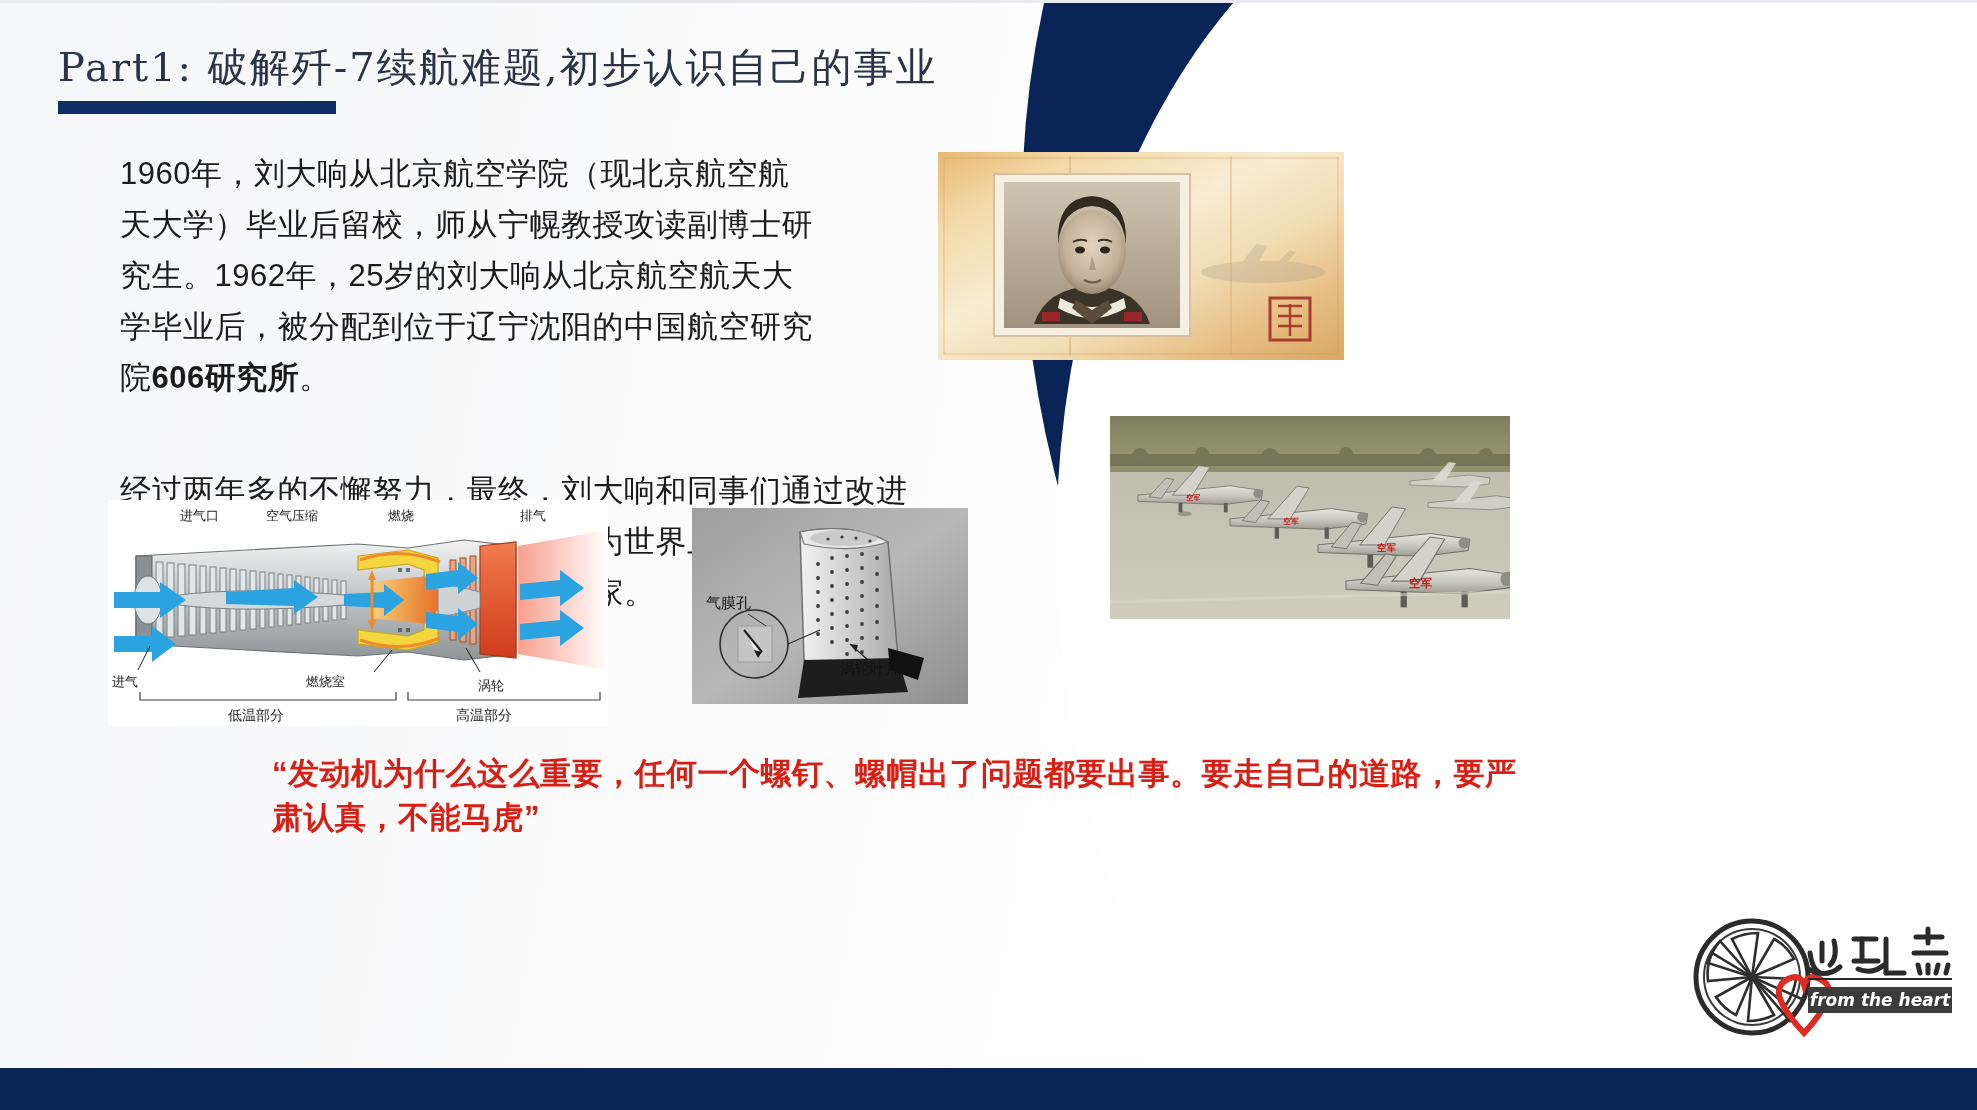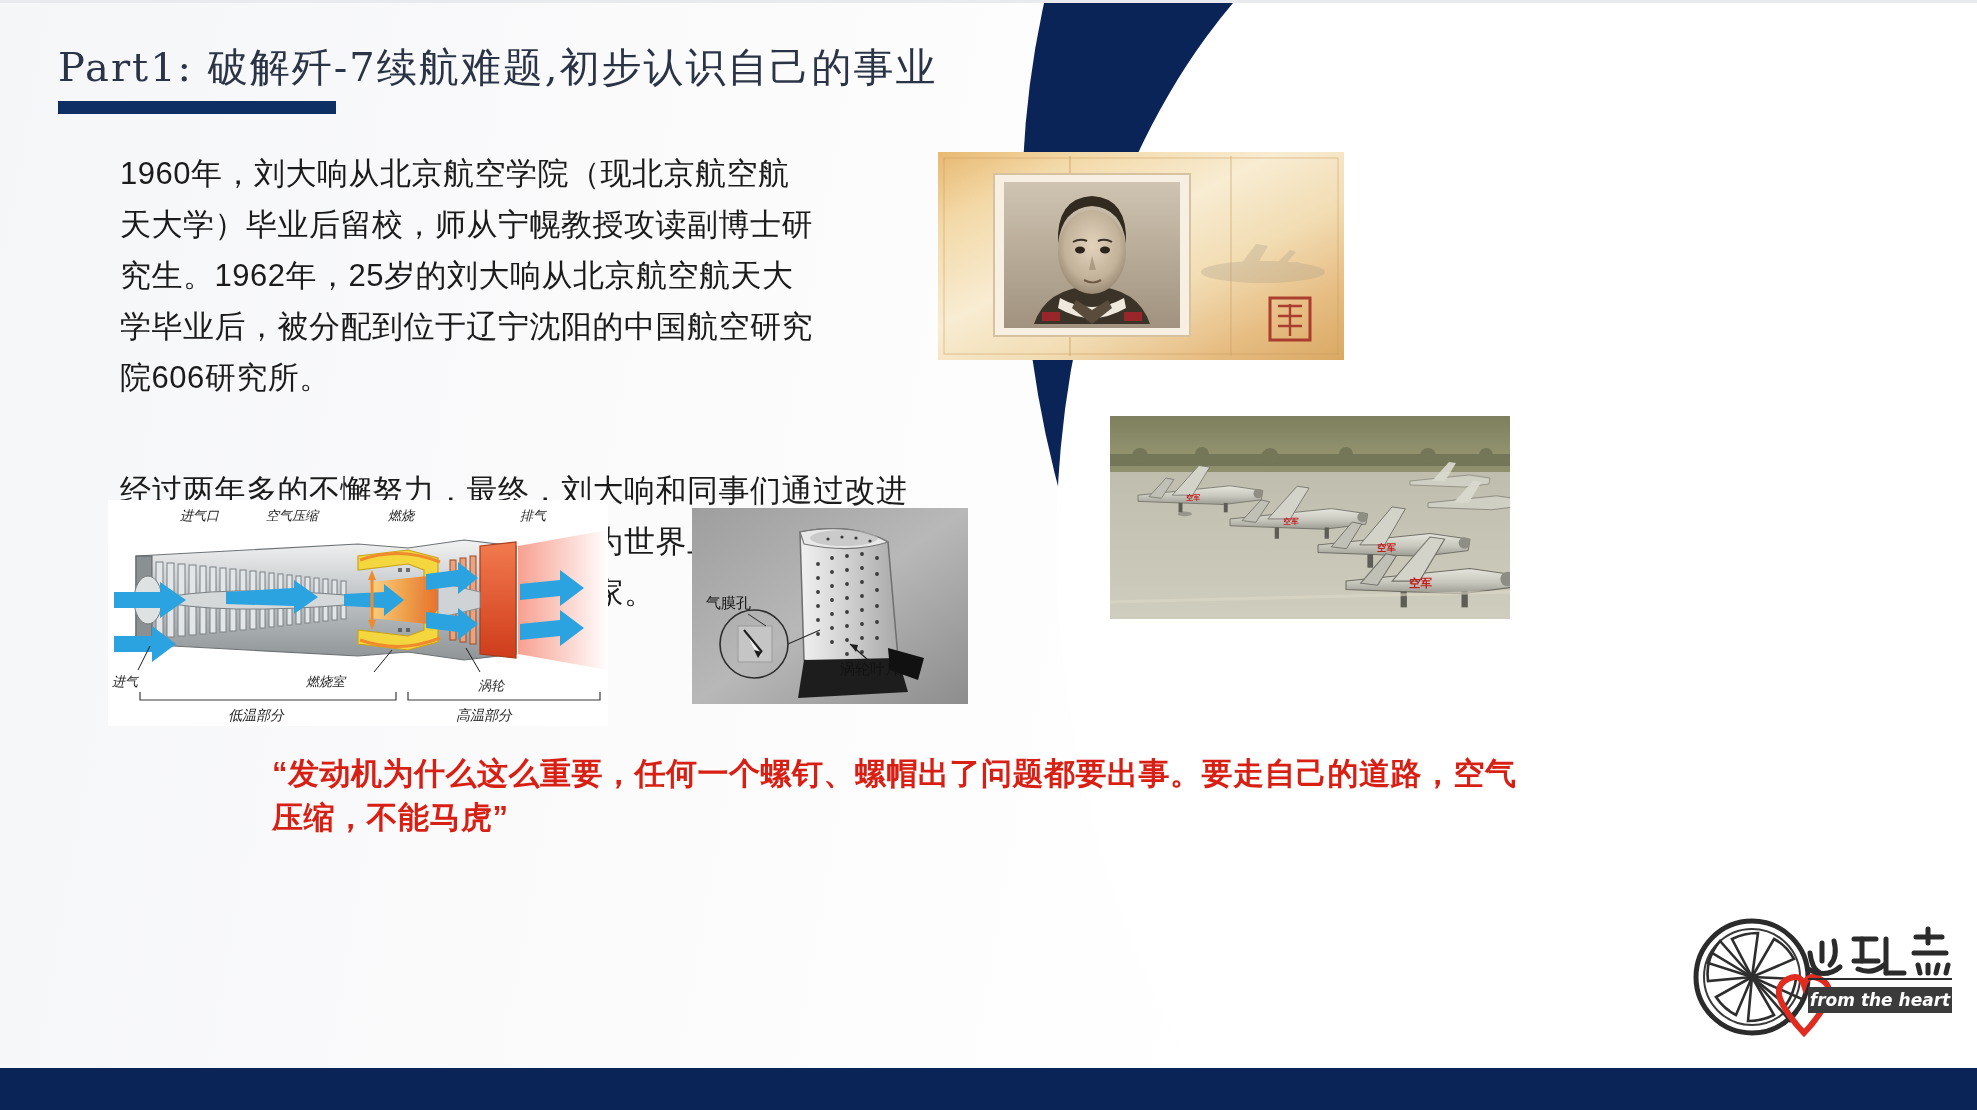--- a/index.html
+++ b/index.html
@@ -47,26 +47,26 @@
   }
   .title-underline{
     margin-top:6px;width:278px;height:13px;background:#0d2f63;
   }
 
   
   .para{
     position:absolute;color:#1b1b1b;
     font-size:31px;line-height:51px;letter-spacing:.5px;
   }
-  .para b{font-weight:normal;text-align:center;}
+  .para b{font-weight:bold;text-align:center;}
   #para1{left:120px;top:148px;width:700px;}
   #para2{left:120px;top:465px;width:810px;}
 
   
-  .engine-fig{position:absolute;left:108px;top:500px;width:500px;height:226px;background:#fefefe;font-style:italic;}
+  .engine-fig{position:absolute;left:108px;top:500px;width:500px;height:226px;background:#fefefe;}
   .engine-fig svg{display:block;}
 
   
   .blade-fig{position:absolute;left:692px;top:508px;width:276px;height:240px;}
   .blade-fig svg{display:block;}
 
   
   .portrait-fig{position:absolute;left:938px;top:152px;width:406px;height:208px;}
   .portrait-fig svg{display:block;}
 
@@ -445,21 +445,21 @@
       <line x1="96" y1="136" x2="128" y2="122" stroke="#2d2d2d" stroke-width="1.2"></line>
 
       <text x="14" y="100" font-family="'DejaVu Serif','Liberation Serif',serif" font-size="15" fill="#121212">气膜孔</text>
       <line x1="56" y1="106" x2="74" y2="118" stroke="#2d2d2d" stroke-width="1"></line>
       <text x="148" y="166" font-family="'DejaVu Serif','Liberation Serif',serif" font-size="15" fill="#121212">涡轮叶片</text>
       <line x1="176" y1="152" x2="158" y2="136" stroke="#1d1d1d" stroke-width="1.2"></line>
       <path d="M158 136 l8 1 l-2 7 z" fill="#1d1d1d"></path>
     </svg>
   </div>
 
-  <div class="quote">“发动机为什么这么重要，任何一个螺钉、螺帽出了问题都要出事。要走自己的道路，空气压缩，不能马虎”</div>
+  <div class="quote">“发动机为什么这么重要，任何一个螺钉、螺帽出了问题都要出事。要走自己的道路，要严肃认真，不能马虎”</div>
 
   <div class="logo">
     <svg width="270" height="128" viewBox="0 0 270 128">
 
       <g>
         <circle cx="62" cy="64" r="56" fill="none" stroke="#2b2b2b" stroke-width="5"></circle>
         <circle cx="62" cy="64" r="48" fill="none" stroke="#3a3a3a" stroke-width="2"></circle>
         <g fill="none" stroke="#2e2e2e" stroke-width="2.6">
           <path d="M62 64 L22 40 Q16 54 18 68 L62 64"></path>
           <path d="M62 64 L26 84 Q34 96 46 102 L62 64"></path>

